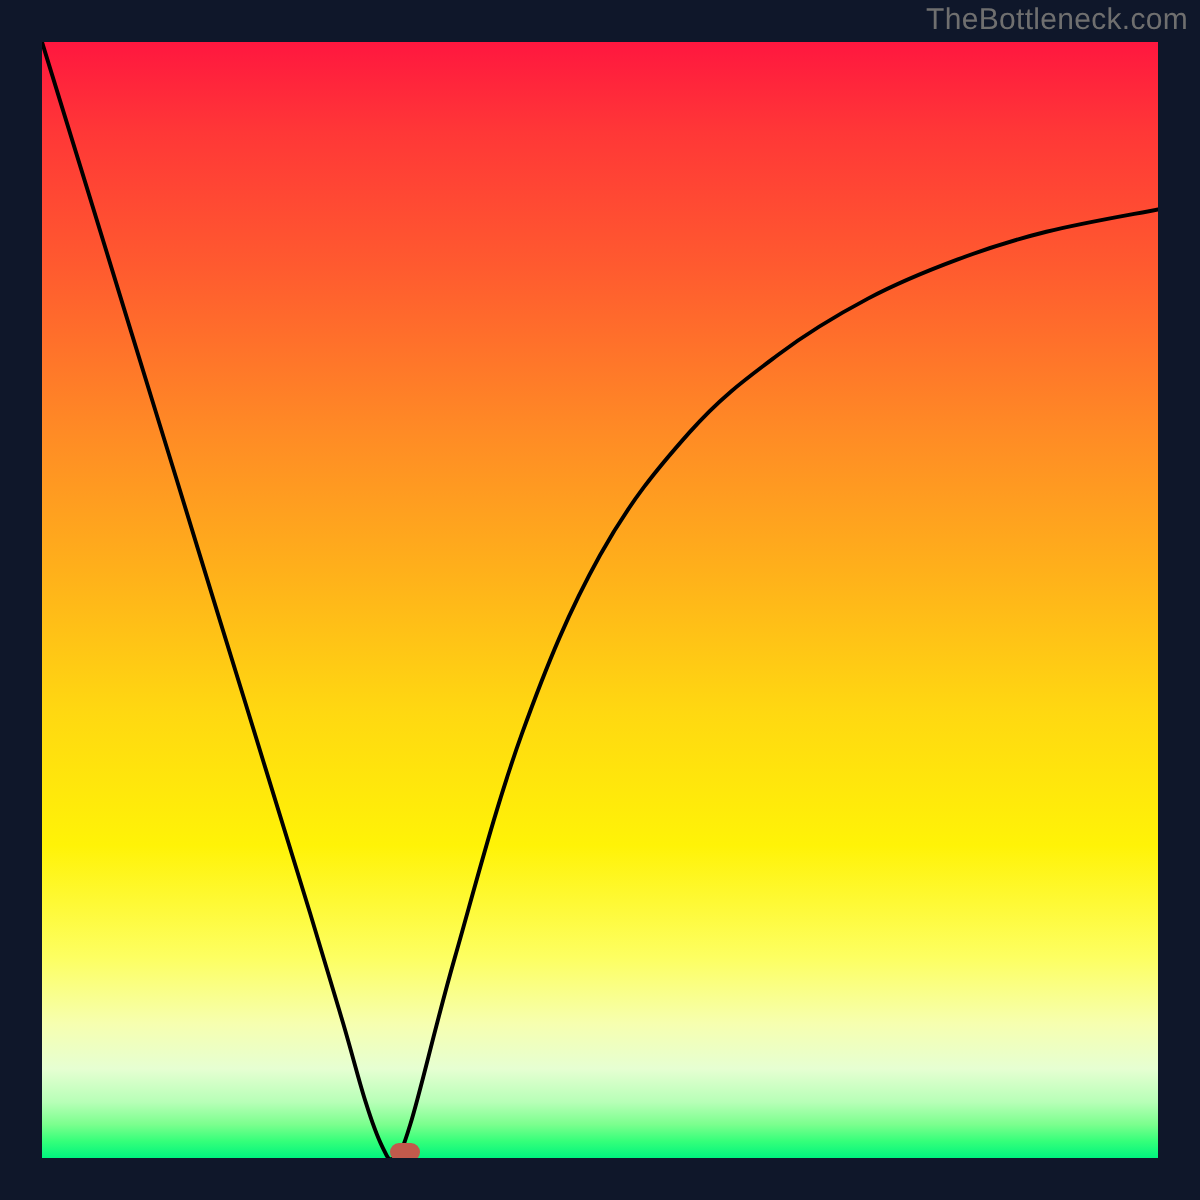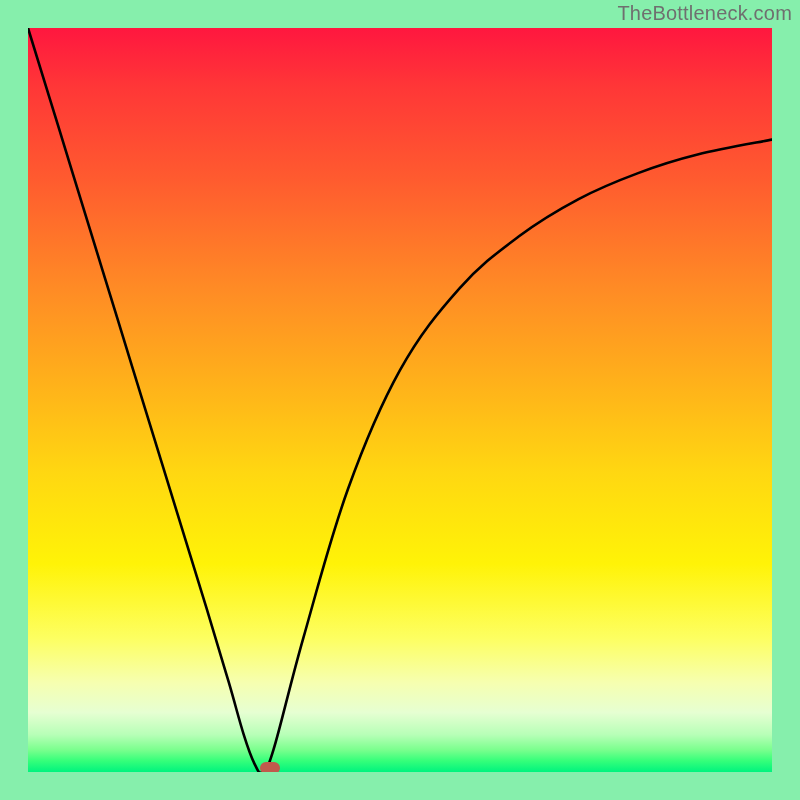--- a/index.html
+++ b/index.html
@@ -8,21 +8,21 @@
     width: 800px;
     height: 800px;
     background: #000;
     overflow: hidden;
     font-family: Arial, Helvetica, sans-serif;
   }
   .outer {
     position: relative;
     width: 800px;
     height: 800px;
-    background: #86efac;
+    background: #0f172a;
   }
   .watermark {
     position: absolute;
     top: 2px;
     right: 8px;
     color: #6f6f6f;
     font-size: 20px;
     letter-spacing: 0.2px;
     z-index: 5;
   }

